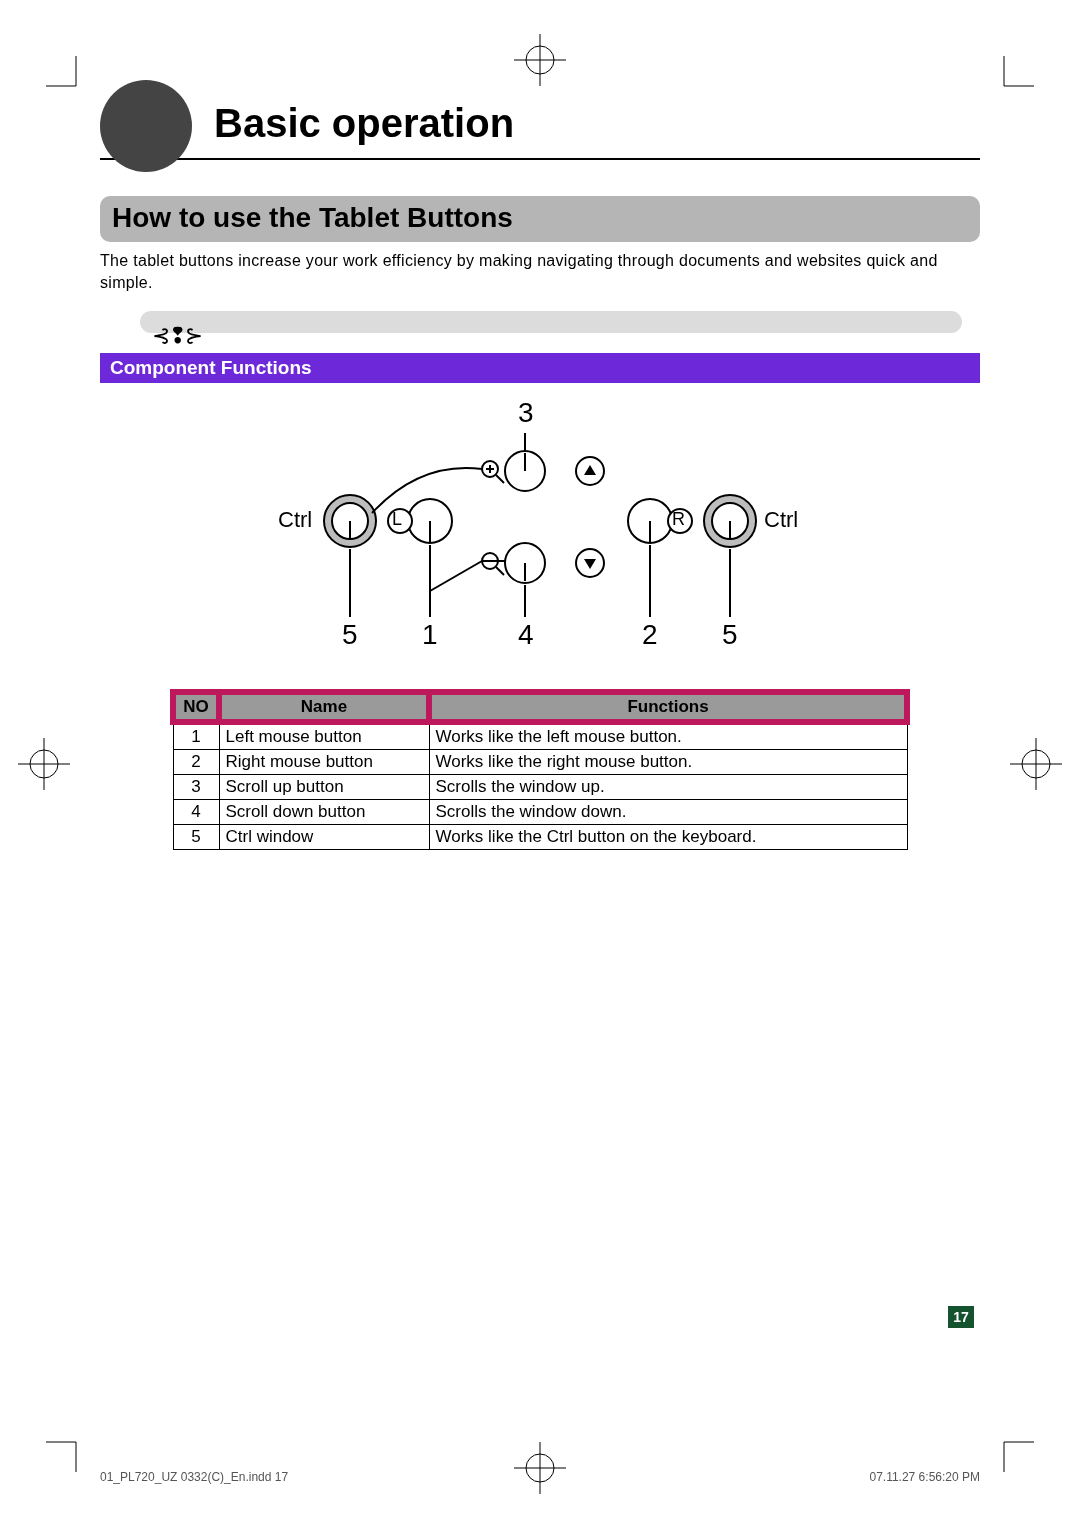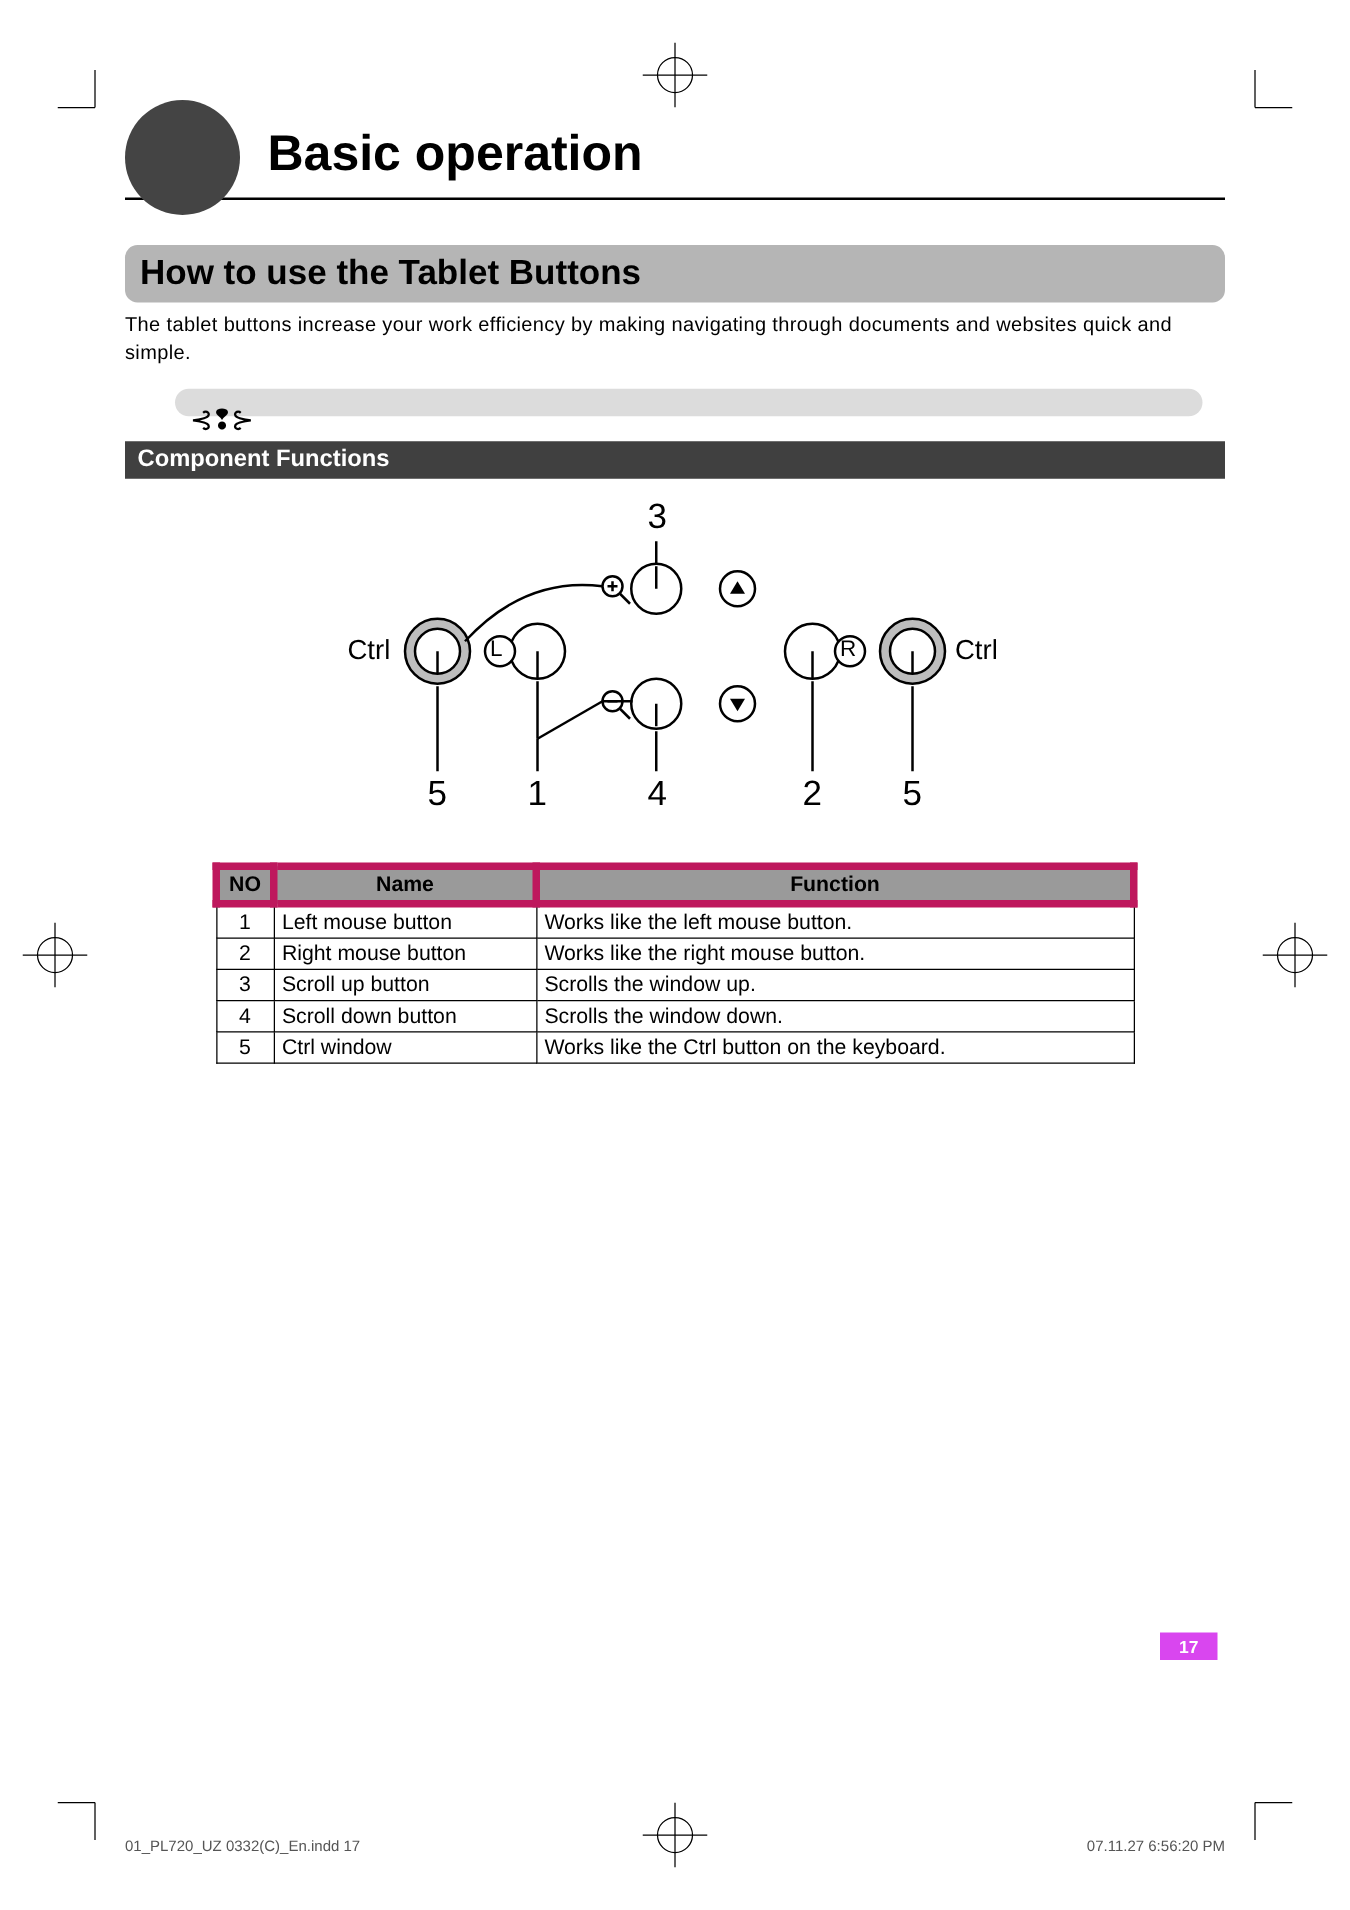--- a/index.html
+++ b/index.html
@@ -63,21 +63,21 @@
     display: flex;
   }
   .note-icon {
     position: absolute; left: 12px; top: 10px;
     font-size: 22px; letter-spacing: -2px;
   }
   .note .p10 { white-space: nowrap; }
 
   
   .sub-bar {
-    background: #404040; color: #fff;
+    background: #6d28d9; color: #fff;
     font-weight: bold;
     padding: 4px 10px;
     font-size: 19px;
     margin: 0 0 8px;
   }
 
   
   .diagram-wrap {
     width: 560px; margin: 4px auto 34px;
     position: relative;
@@ -100,22 +100,22 @@
     padding: 2px 6px;
     vertical-align: top;
   }
   table.fn td.no { text-align: center; width: 46px; }
   table.fn td.name { width: 210px; }
 
   
   .pagenum {
     position: absolute;
     right: 106px; bottom: 200px;
-    width: 46px; height: 22px;
-    background: #d946ef; color: #fff;
+    width: 26px; height: 22px;
+    background: #14532d; color: #fff;
     font-size: 14px; font-weight: bold;
     text-align: center; line-height: 22px;
   }
 
   
   .slug-left, .slug-right {
     position: absolute; bottom: 44px;
     font-size: 12px; color: #555;
   }
   .slug-left { left: 100px; }
@@ -251,21 +251,21 @@
       <span style="position:absolute;left:382px;top:228px;font-size:28px">2</span>
       <span style="position:absolute;left:462px;top:228px;font-size:28px">5</span>
     </div>
   </div>
 
   <table class="fn">
     <thead>
       <tr>
         <th>NO</th>
         <th>Name</th>
-        <th>Function</th>
+        <th>Functions</th>
       </tr>
     </thead>
     <tbody>
       <tr>
           <td class="no">1</td>
           <td class="name">Left mouse button</td>
           <td>Works like the left mouse button.</td>
         </tr>
       <tr>
           <td class="no">2</td>

